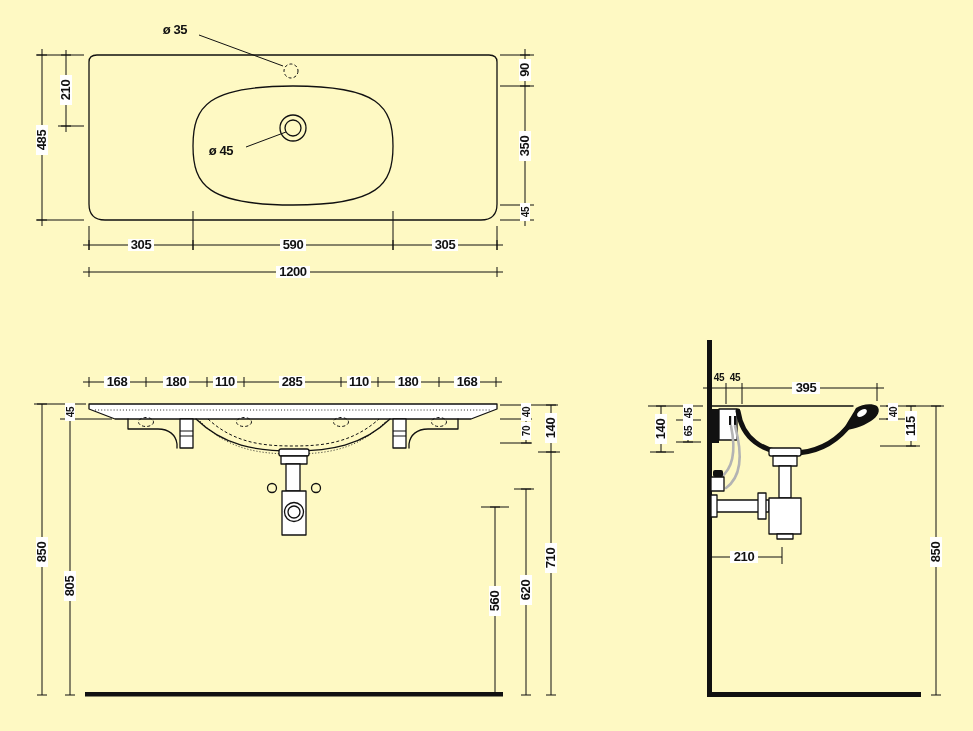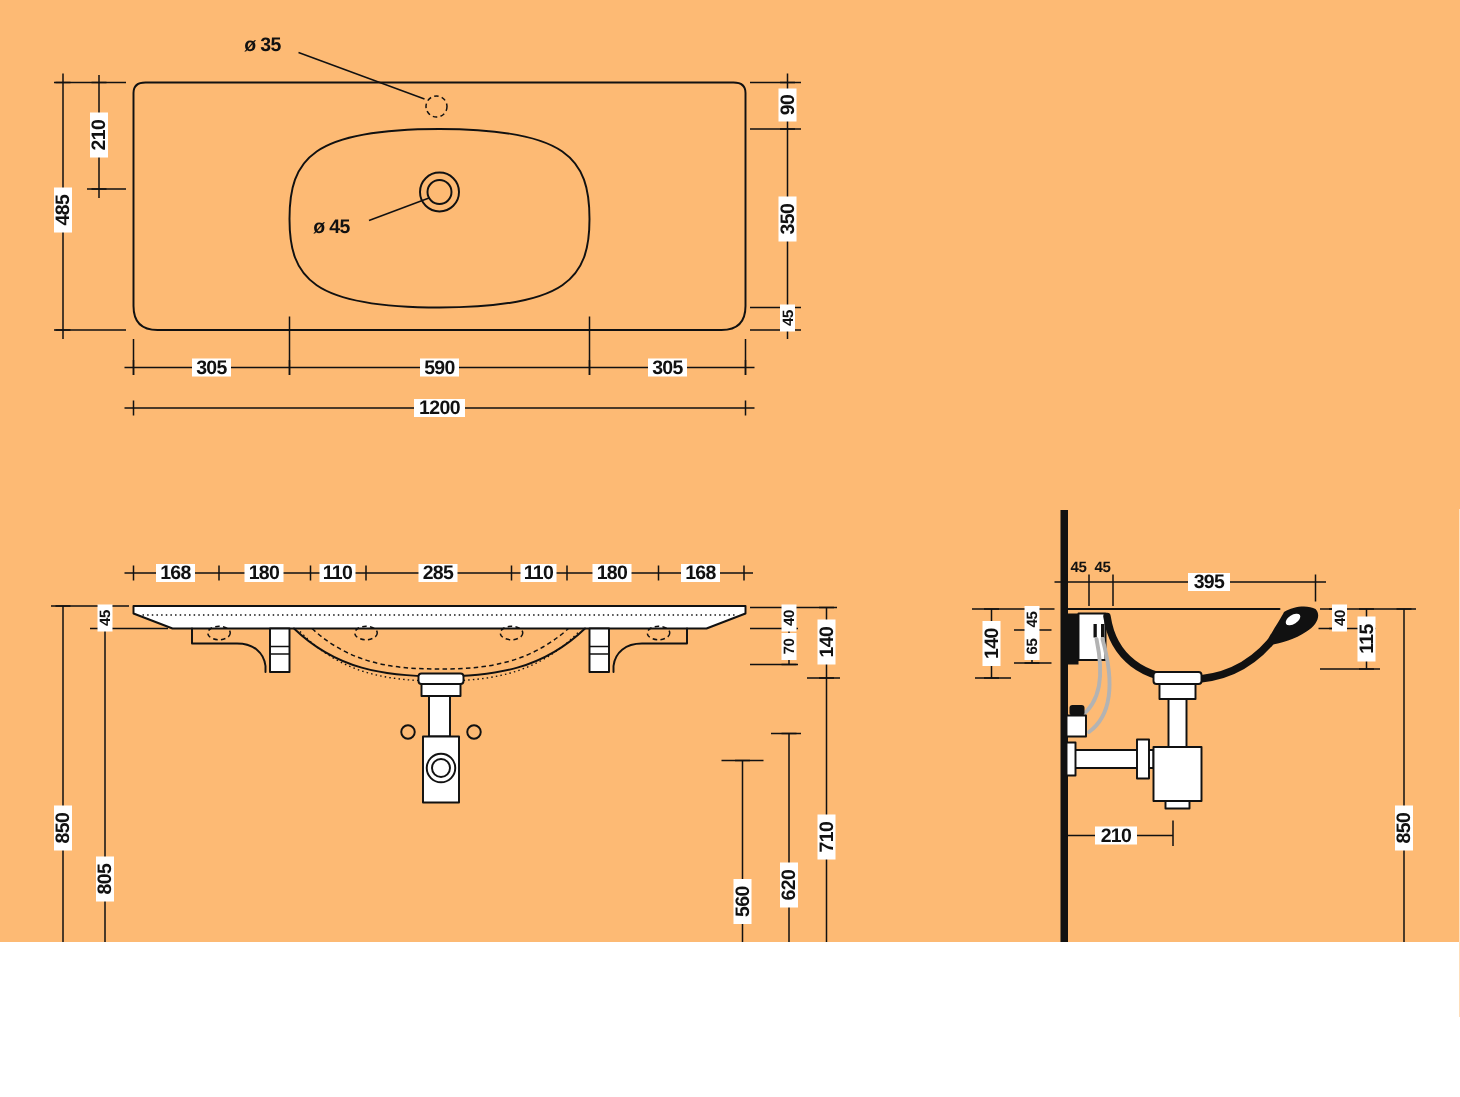--- a/index.html
+++ b/index.html
@@ -1,16 +1,16 @@
 <!DOCTYPE html>
 <html><head>
 <meta charset="utf-8">
 <style>
   html,body{margin:0;padding:0;background:#ffffff;}
-  .stage{position:relative;width:973px;height:628px;background:#fdba74;overflow:hidden;
+  .stage{position:relative;width:973px;height:731px;background:#fef9c3;overflow:hidden;
          font-family:"Liberation Sans",sans-serif;}
   svg text{font-family:"Liberation Sans",sans-serif;font-weight:bold;fill:#111111;}
   .lbl{font-size:13px;letter-spacing:-0.4px;}
   .sml{font-size:10px;letter-spacing:-0.3px;}
   .ln{fill:none;stroke:#111111;stroke-width:1.3;stroke-linejoin:round;stroke-linecap:round;}
   .fw{fill:#ffffff;stroke:#111111;stroke-width:1.3;stroke-linejoin:round;}
   .dim{fill:none;stroke:#111111;stroke-width:1;}
   .dsh{stroke-dasharray:3 2.2;}
   .dot{stroke-dasharray:1 2.1;stroke-width:0.9;}
   .hose{fill:none;stroke:#b3b3b3;stroke-width:2.6;stroke-linecap:round;}

